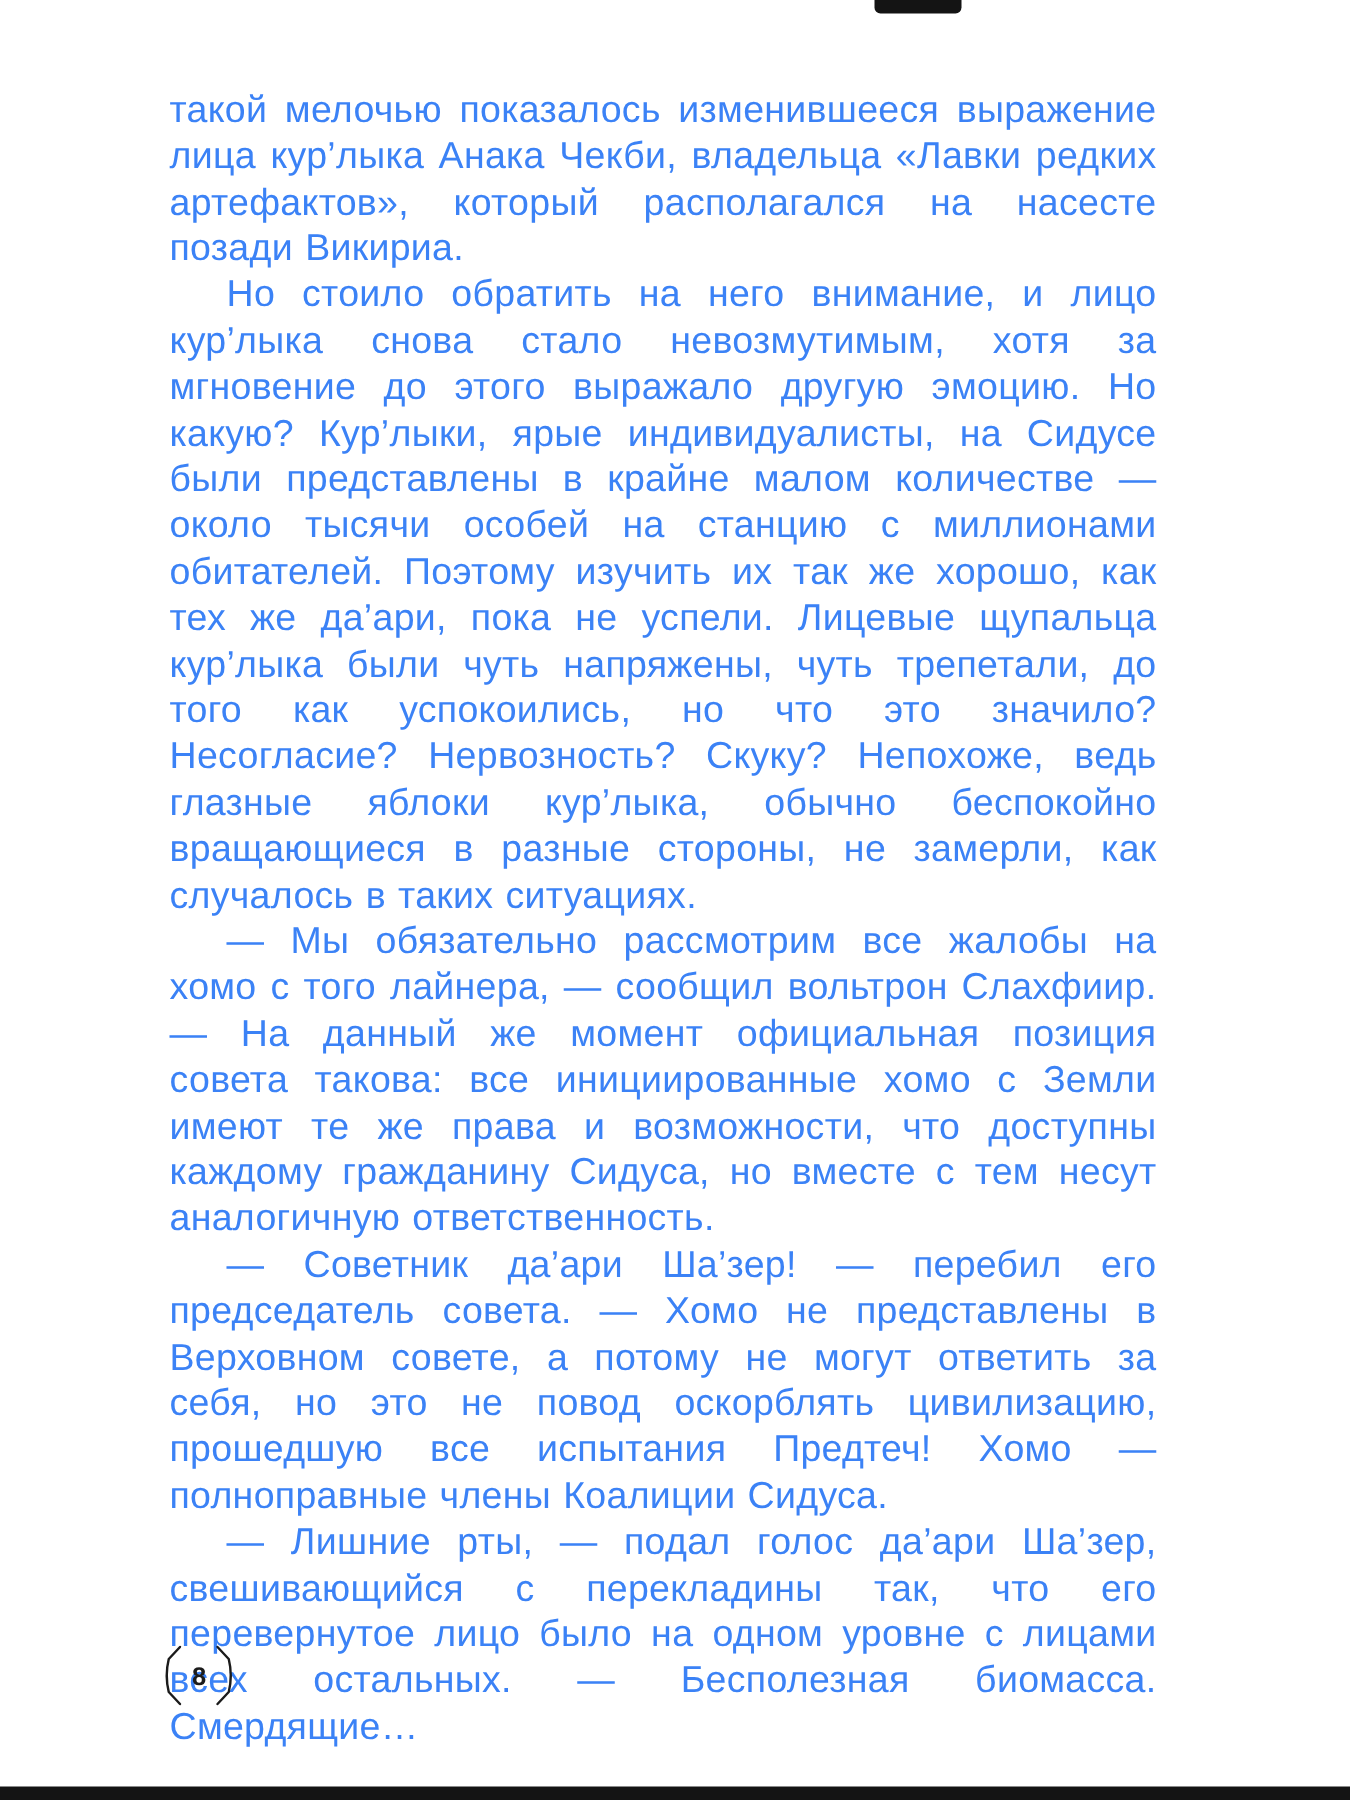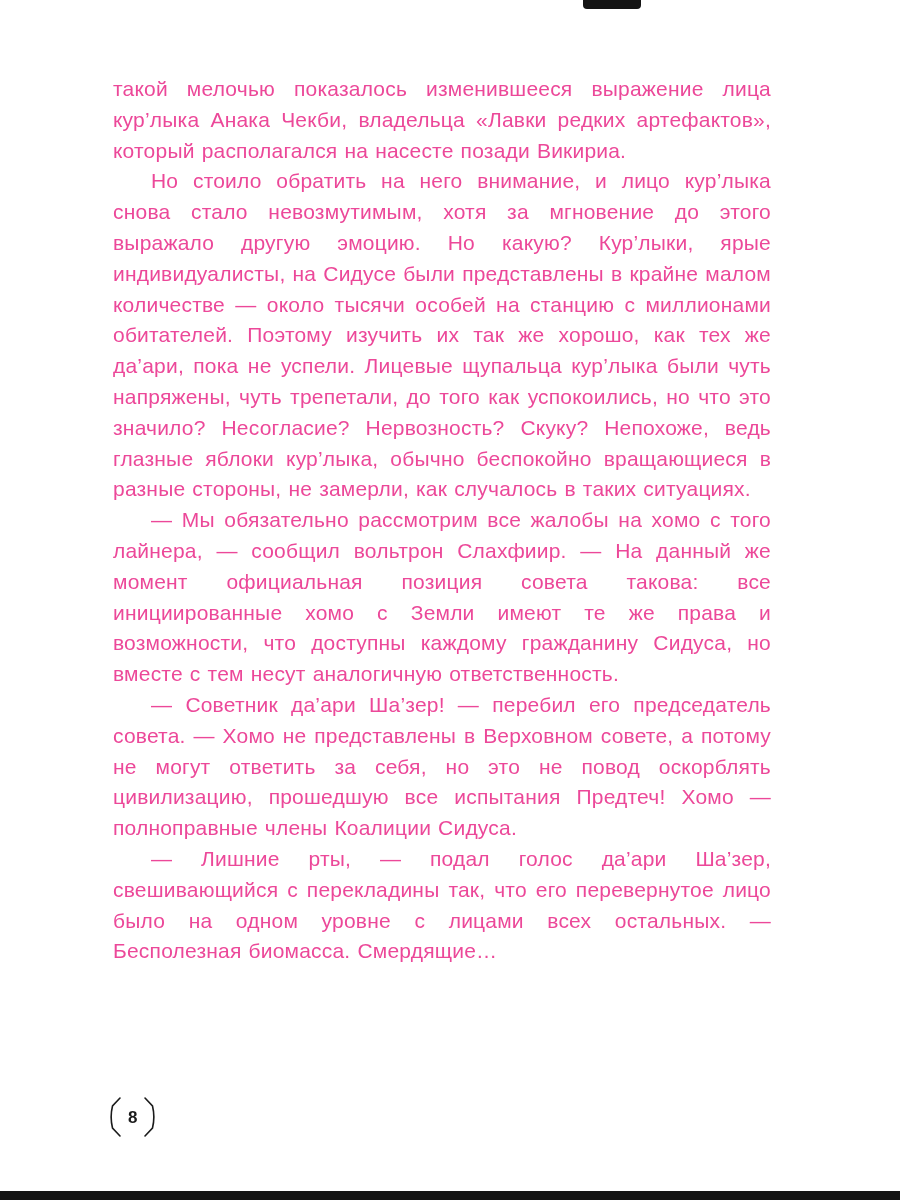--- a/index.html
+++ b/index.html
@@ -28,24 +28,24 @@
     position: absolute;
     bottom: 0;
     left: 0;
     width: 100%;
     height: 9px;
     background: #141414;
   }
   .text-block {
     position: absolute;
     left: 113px;
-    top: 74px;
+    top: 58px;
     width: 658px;
-    color: #ec4899;
-    font-size: 21px;
+    color: #3b82f6;
+    font-size: 25px;
     line-height: 30.8px;
     text-align: justify;
     letter-spacing: 0.2px;
   }
   .para {
     margin: 0;
     text-indent: 38px;
     word-spacing: 1px;
   }
   .para.first {

